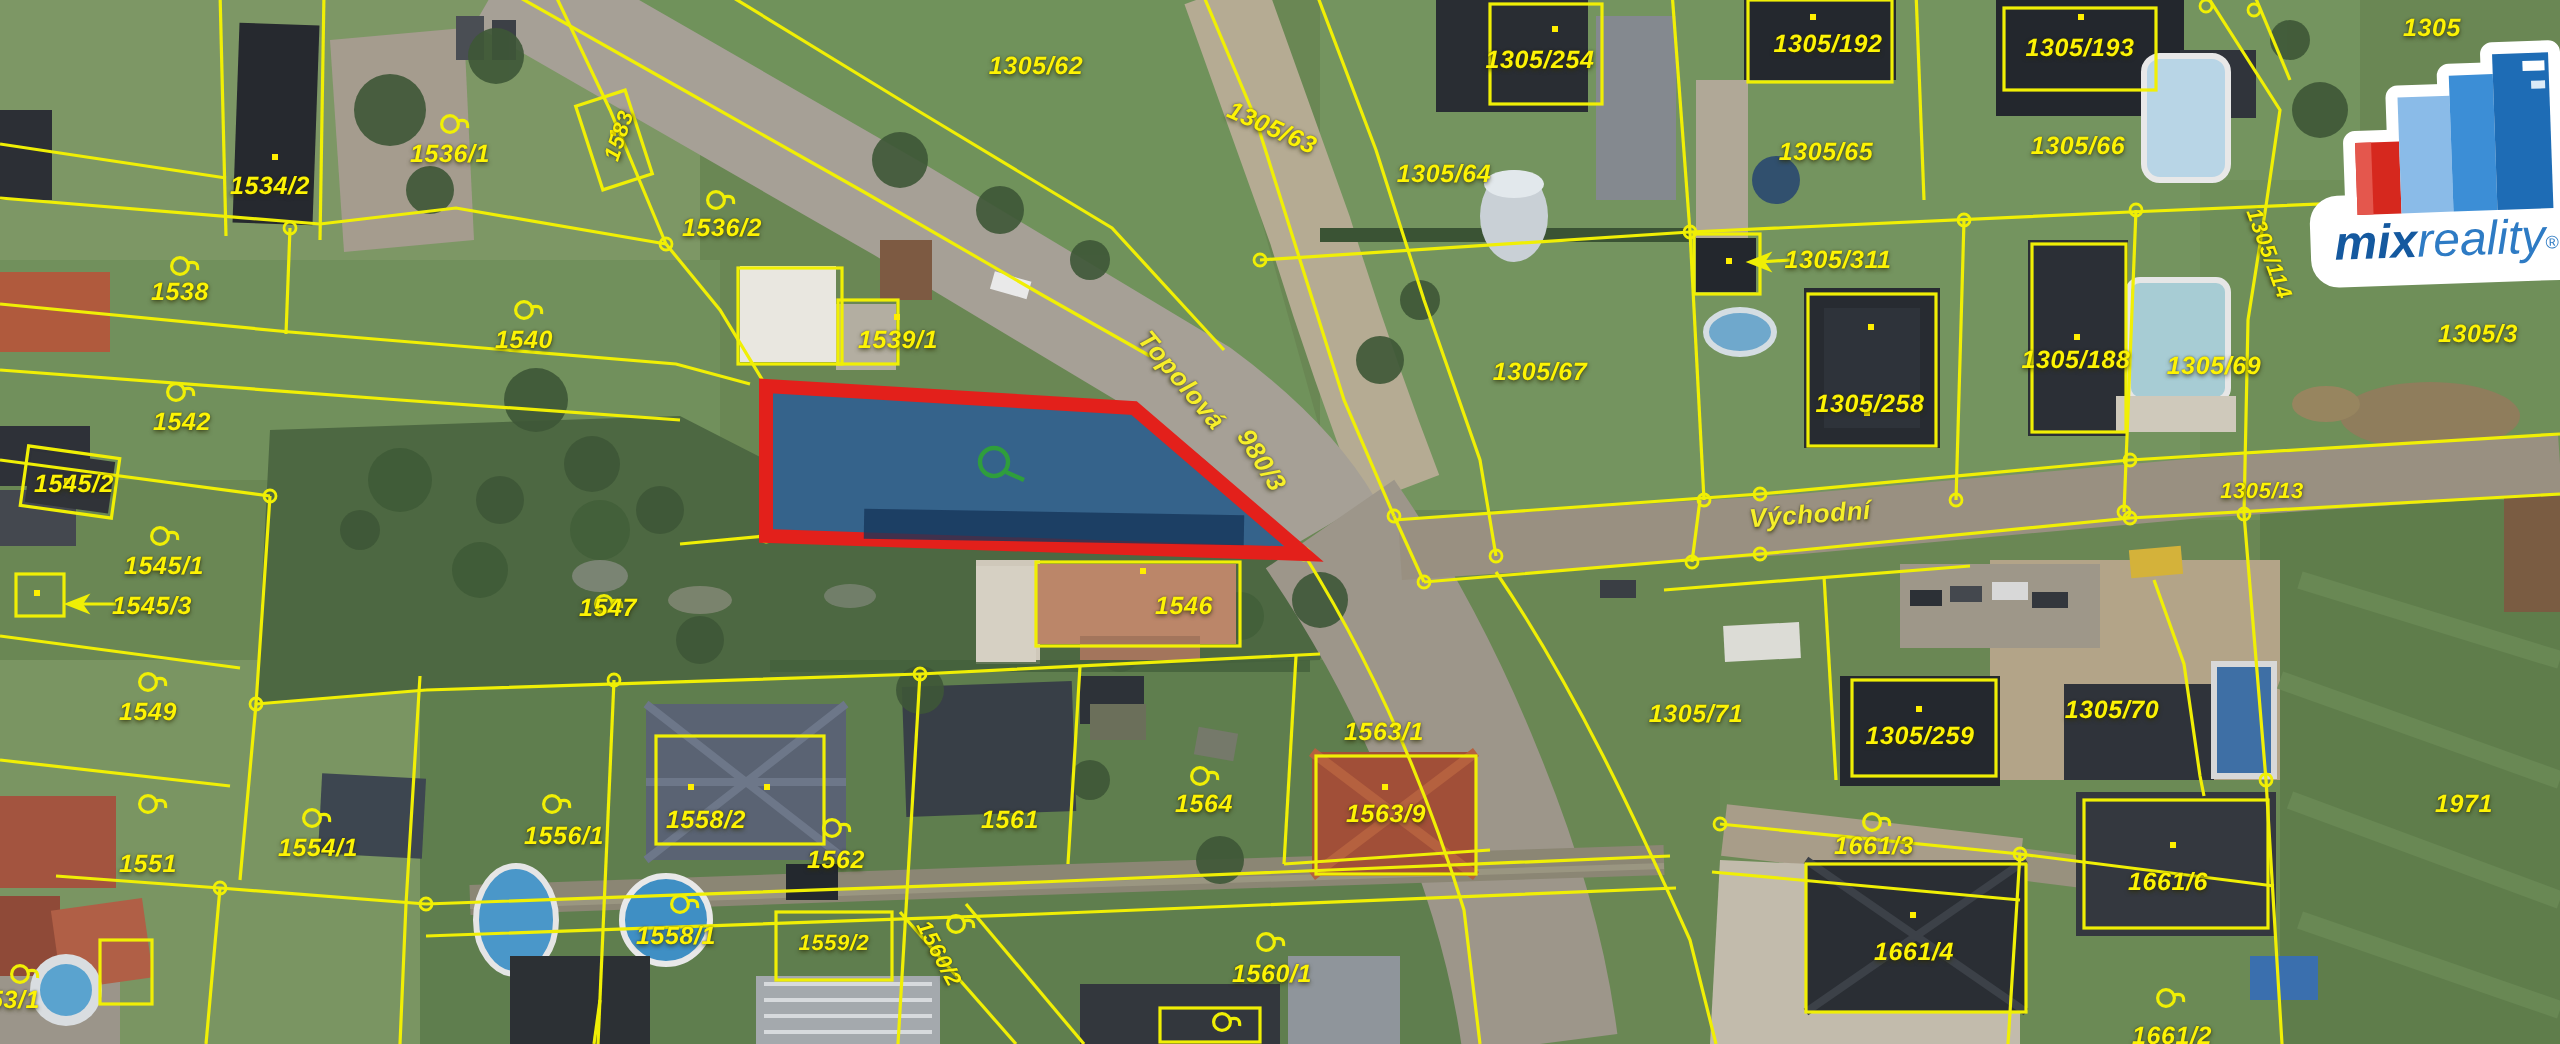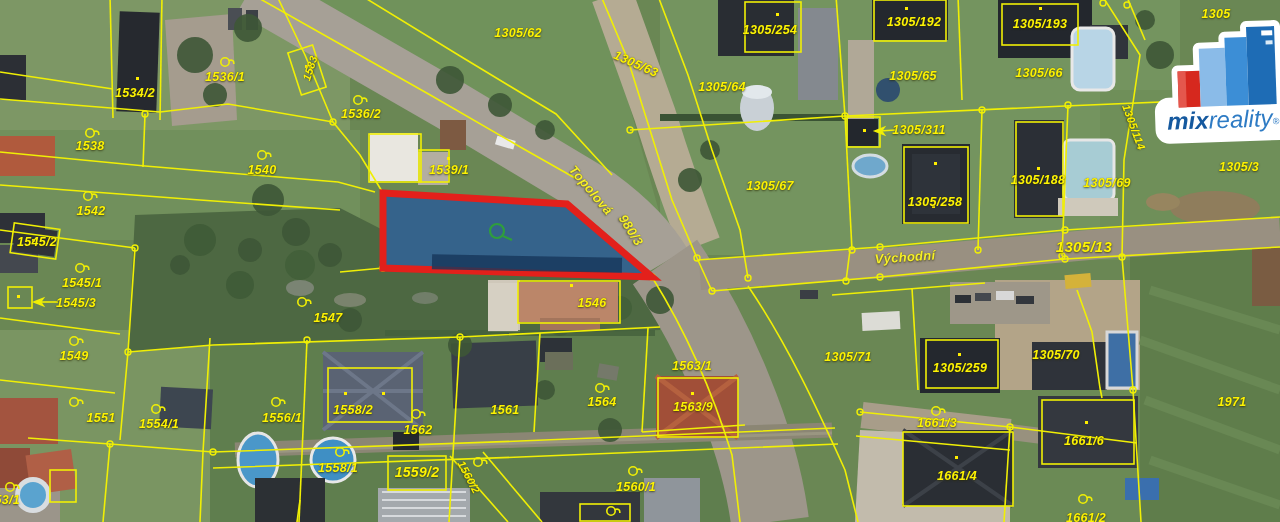--- a/index.html
+++ b/index.html
@@ -434,53 +434,53 @@
       <span class="plabel" style="left: 225px; top: 77px; transform: translate(-50%, -50%) rotate(0deg);">1536/1</span>
       <span class="plabel" style="left: 361px; top: 114px; transform: translate(-50%, -50%) rotate(0deg);">1536/2</span>
       <span class="plabel" style="font-size: 11px; left: 310px; top: 68px; transform: translate(-50%, -50%) rotate(-72deg);">1583</span>
       <span class="plabel" style="left: 90px; top: 146px; transform: translate(-50%, -50%) rotate(0deg);">1538</span>
       <span class="plabel" style="left: 262px; top: 170px; transform: translate(-50%, -50%) rotate(0deg);">1540</span>
       <span class="plabel" style="left: 91px; top: 211px; transform: translate(-50%, -50%) rotate(0deg);">1542</span>
       <span class="plabel" style="left: 37px; top: 242px; transform: translate(-50%, -50%) rotate(0deg);">1545/2</span>
       <span class="plabel" style="left: 82px; top: 283px; transform: translate(-50%, -50%) rotate(0deg);">1545/1</span>
       <span class="plabel" style="left: 76px; top: 303px; transform: translate(-50%, -50%) rotate(0deg);">1545/3</span>
       <span class="plabel" style="left: 74px; top: 356px; transform: translate(-50%, -50%) rotate(0deg);">1549</span>
-      <span class="plabel" style="left: 74px; top: 418px; transform: translate(-50%, -50%) rotate(0deg); margin-left: 27px;">1551</span>
+      <span class="plabel" style="left: 74px; top: 432px; transform: translate(-50%, -50%) rotate(0deg);">1551</span>
       <span class="plabel" style="left: 159px; top: 424px; transform: translate(-50%, -50%) rotate(0deg);">1554/1</span>
       <span class="plabel" style="left: 0px; top: 500px; transform: translate(-50%, -50%) rotate(0deg);">1553/1</span>
       <span class="plabel" style="left: 282px; top: 418px; transform: translate(-50%, -50%) rotate(0deg);">1556/1</span>
       <span class="plabel" style="left: 353px; top: 410px; transform: translate(-50%, -50%) rotate(0deg);">1558/2</span>
       <span class="plabel" style="left: 338px; top: 468px; transform: translate(-50%, -50%) rotate(0deg);">1558/1</span>
       <span class="plabel" style="left: 418px; top: 430px; transform: translate(-50%, -50%) rotate(0deg);">1562</span>
       <span class="plabel" style="left: 505px; top: 368px; transform: translate(-50%, -50%) rotate(0deg); margin-top: 42px;">1561</span>
-      <span class="plabel" style="font-size: 14px; left: 417px; top: 472px; transform: translate(-50%, -50%) rotate(0deg);">1559/2</span>
+      <span class="plabel" style="font-size: 11px; left: 417px; top: 472px; transform: translate(-50%, -50%) rotate(0deg);">1559/2</span>
       <span class="plabel" style="font-size: 11px; left: 469px; top: 477px; transform: translate(-50%, -50%) rotate(62deg);">1560/2</span>
       <span class="plabel" style="left: 636px; top: 487px; transform: translate(-50%, -50%) rotate(0deg);">1560/1</span>
       <span class="plabel" style="left: 602px; top: 402px; transform: translate(-50%, -50%) rotate(0deg);">1564</span>
       <span class="plabel" style="left: 692px; top: 366px; transform: translate(-50%, -50%) rotate(0deg);">1563/1</span>
       <span class="plabel" style="left: 693px; top: 407px; transform: translate(-50%, -50%) rotate(0deg);">1563/9</span>
       <span class="plabel" style="left: 592px; top: 303px; transform: translate(-50%, -50%) rotate(0deg);">1546</span>
-      <span class="plabel" style="left: 304px; top: 318px; transform: translate(-50%, -50%) rotate(0deg); margin-left: 24px;">1547</span>
+      <span class="plabel" style="left: 304px; top: 304px; transform: translate(-50%, -50%) rotate(0deg);">1547</span>
       <span class="plabel" style="left: 449px; top: 170px; transform: translate(-50%, -50%) rotate(0deg);">1539/1</span>
       <span class="plabel" style="left: 518px; top: 33px; transform: translate(-50%, -50%) rotate(0deg);">1305/62</span>
       <span class="plabel" style="left: 636px; top: 64px; transform: translate(-50%, -50%) rotate(24deg);">1305/63</span>
       <span class="plabel" style="left: 770px; top: 30px; transform: translate(-50%, -50%) rotate(0deg);">1305/254</span>
       <span class="plabel" style="left: 914px; top: 22px; transform: translate(-50%, -50%) rotate(0deg);">1305/192</span>
       <span class="plabel" style="left: 722px; top: 87px; transform: translate(-50%, -50%) rotate(0deg);">1305/64</span>
       <span class="plabel" style="left: 913px; top: 76px; transform: translate(-50%, -50%) rotate(0deg);">1305/65</span>
       <span class="plabel" style="left: 919px; top: 130px; transform: translate(-50%, -50%) rotate(0deg);">1305/311</span>
       <span class="plabel" style="left: 1040px; top: 24px; transform: translate(-50%, -50%) rotate(0deg);">1305/193</span>
       <span class="plabel" style="left: 1039px; top: 73px; transform: translate(-50%, -50%) rotate(0deg);">1305/66</span>
       <span class="plabel" style="left: 1216px; top: 14px; transform: translate(-50%, -50%) rotate(0deg);">1305</span>
       <span class="plabel" style="left: 770px; top: 186px; transform: translate(-50%, -50%) rotate(0deg);">1305/67</span>
       <span class="plabel" style="left: 935px; top: 186px; transform: translate(-50%, -50%) rotate(0deg); margin-top: 16px;">1305/258</span>
       <span class="plabel" style="left: 1038px; top: 180px; transform: translate(-50%, -50%) rotate(0deg);">1305/188</span>
       <span class="plabel" style="left: 1107px; top: 183px; transform: translate(-50%, -50%) rotate(0deg);">1305/69</span>
       <span class="plabel" style="left: 1239px; top: 167px; transform: translate(-50%, -50%) rotate(0deg);">1305/3</span>
-      <span class="plabel" style="font-size: 15px; left: 1084px; top: 246px; transform: translate(-50%, -50%) rotate(0deg);">1305/13</span>
+      <span class="plabel" style="font-size: 11px; left: 1131px; top: 246px; transform: translate(-50%, -50%) rotate(0deg);">1305/13</span>
       <span class="plabel" style="font-size: 11px; left: 1134px; top: 127px; transform: translate(-50%, -50%) rotate(70deg);">1305/114</span>
       <span class="plabel" style="left: 848px; top: 357px; transform: translate(-50%, -50%) rotate(0deg);">1305/71</span>
       <span class="plabel" style="left: 960px; top: 368px; transform: translate(-50%, -50%) rotate(0deg);">1305/259</span>
       <span class="plabel" style="left: 1056px; top: 355px; transform: translate(-50%, -50%) rotate(0deg);">1305/70</span>
       <span class="plabel" style="left: 937px; top: 423px; transform: translate(-50%, -50%) rotate(0deg);">1661/3</span>
       <span class="plabel" style="left: 957px; top: 476px; transform: translate(-50%, -50%) rotate(0deg);">1661/4</span>
       <span class="plabel" style="left: 1084px; top: 441px; transform: translate(-50%, -50%) rotate(0deg);">1661/6</span>
       <span class="plabel" style="left: 1086px; top: 518px; transform: translate(-50%, -50%) rotate(0deg);">1661/2</span>
       <span class="plabel" style="left: 1232px; top: 402px; transform: translate(-50%, -50%) rotate(0deg);">1971</span>
       <span class="plabel street" style="left: 591px; top: 190px; transform: translate(-50%, -50%) rotate(50deg);">Topolová</span>

